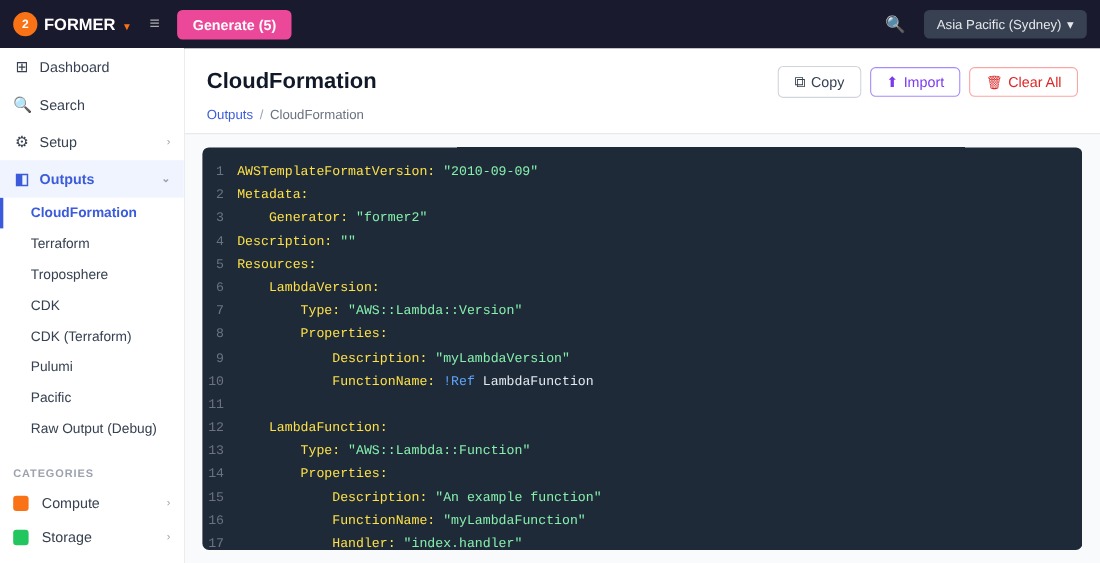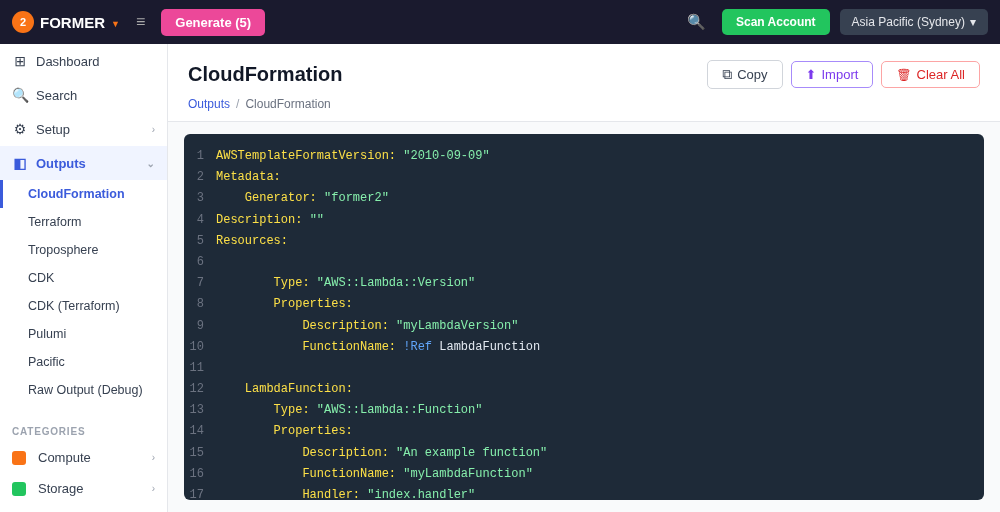--- a/index.html
+++ b/index.html
@@ -295,21 +295,20 @@
 <nav class="topnav">
   <div class="logo-area">
     <div class="logo-icon">2</div>
     <span>FORMER</span>
     <span style="color:#f97316;font-size:9px;margin-top:3px">▼</span>
   </div>
   <button class="hamburger-btn">≡</button>
   <button class="generate-btn">Generate (5)</button>
   <div class="nav-spacer"></div>
   <button class="search-icon-btn">🔍</button>
-  <button class="scan-btn">Scan Account</button>
   <button class="region-btn">
     <span>Asia Pacific (Sydney)</span>
     <span>▾</span>
   </button>
 </nav>
 
 <div class="main-layout">
 
   <aside class="sidebar">
     <div class="sidebar-nav-item">
@@ -403,20 +402,21 @@
       <div class="code-line">
         <span class="line-number">4</span>
         <span class="code-content"><span class="kw-key">Description:</span> <span class="kw-str">""</span></span>
       </div>
       <div class="code-line">
         <span class="line-number">5</span>
         <span class="code-content"><span class="kw-key">Resources:</span></span>
       </div>
       <div class="code-line">
         <span class="line-number">6</span>
+        <span class="code-content">    <span class="kw-key">LambdaVersion:</span></span>
       </div>
       <div class="code-line">
         <span class="line-number">7</span>
         <span class="code-content">        <span class="kw-key">Type:</span> <span class="kw-str">"AWS::Lambda::Version"</span></span>
       </div>
       <div class="code-line">
         <span class="line-number">8</span>
         <span class="code-content">        <span class="kw-key">Properties:</span></span>
       </div>
       <div class="code-line">

